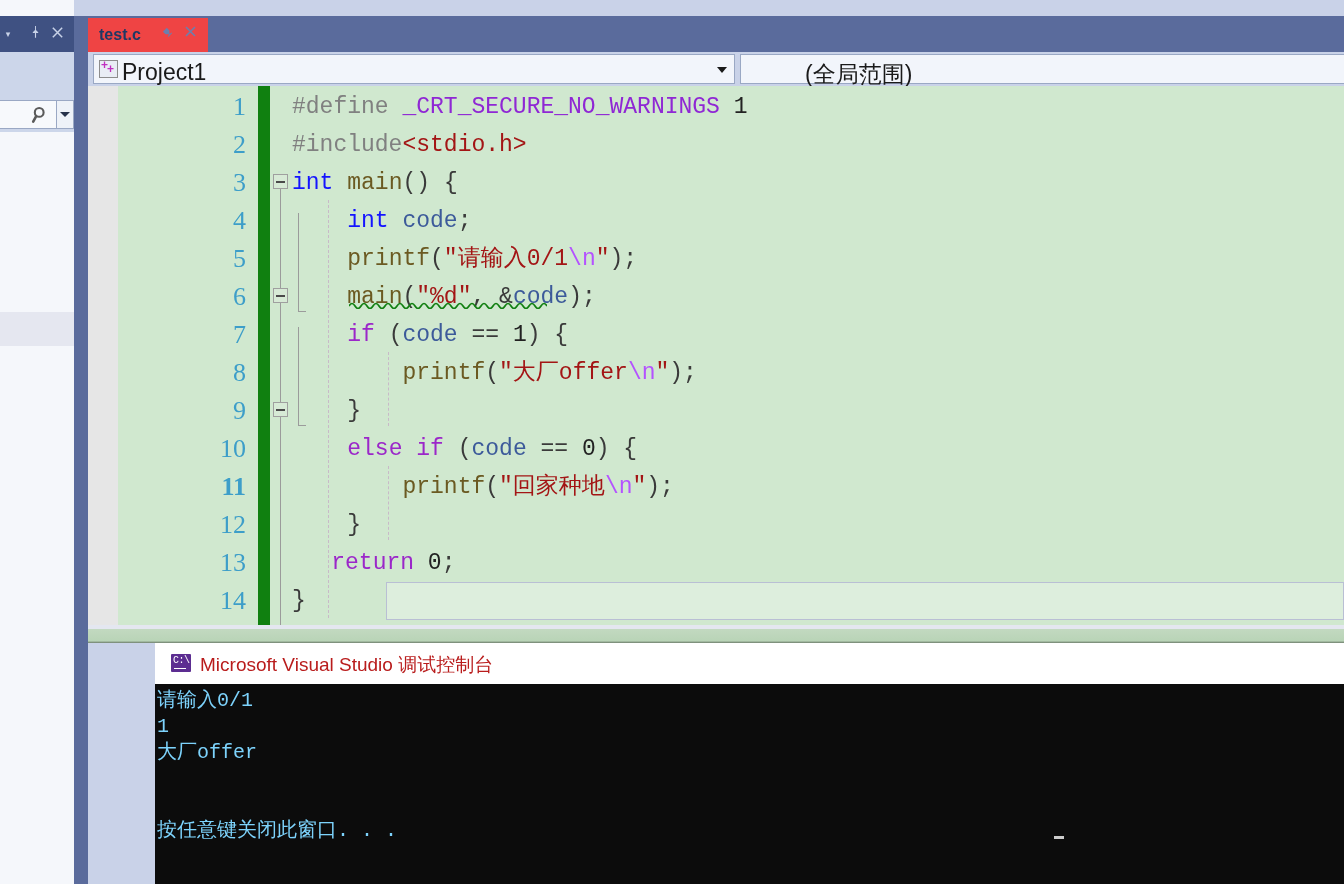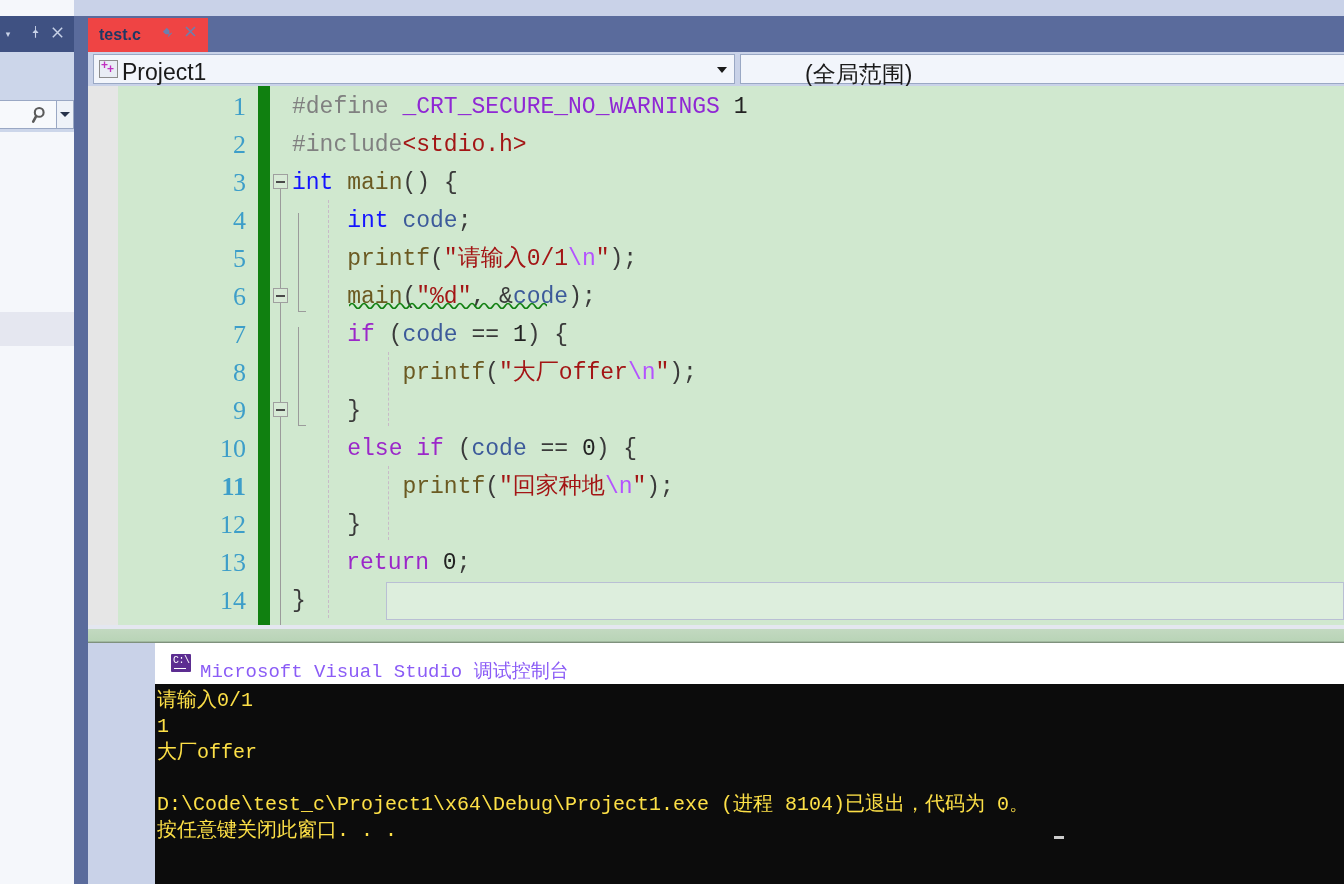--- a/index.html
+++ b/index.html
@@ -376,39 +376,39 @@
     letter-spacing: -0.5px;
   }
   .con-icon i {
     position: absolute;
     left: 3px; bottom: 3px;
     width: 12px; height: 1.5px;
     background: #ffffff;
   }
   .con-title-text {
     position: absolute;
-    left: 45px; top: 15px;
+    left: 45px; top: 9px;
     font-size: 19px;
-    color: #8b5cf6;
-    font-family: Liberation Mono, monospace;
+    color: #b91c1c;
+    font-family: Liberation Sans, sans-serif;
     white-space: nowrap;
   }
   .console-body {
     position: absolute;
     left: 0; top: 41px;
     width: 1189px; height: 200px;
     background: #0c0c0c;
   }
   .con-line {
     position: absolute;
     left: 2px;
     height: 26px;
     line-height: 26px;
     white-space: pre;
-    color: #fde047;
+    color: #7dd3fc;
     font-family: "Liberation Mono", monospace;
     font-size: 20px;
   }
   .con-caret {
     position: absolute;
     width: 10px; height: 3px;
     background: #cccccc;
   }
 </style>
 </head>
@@ -553,21 +553,21 @@
       <div class="codeline" style="left:22px; top:268px;">        <span class="t-fn">printf</span><span class="t-punc">(</span><span class="t-str">"大厂offer</span><span class="t-esc">\n</span><span class="t-str">"</span><span class="t-punc">);</span></div>
 
       <div class="codeline" style="left:22px; top:306px;">    <span class="t-punc">}</span></div>
 
       <div class="codeline" style="left:22px; top:344px;">    <span class="t-ctl">else if</span> <span class="t-punc">(</span><span class="t-id">code</span> <span class="t-punc">==</span> <span class="t-num">0</span><span class="t-punc">)</span> <span class="t-punc">{</span></div>
 
       <div class="codeline" style="left:22px; top:382px;">        <span class="t-fn">printf</span><span class="t-punc">(</span><span class="t-str">"回家种地</span><span class="t-esc">\n</span><span class="t-str">"</span><span class="t-punc">);</span></div>
 
       <div class="codeline" style="left:22px; top:420px;">    <span class="t-punc">}</span></div>
 
-      <div class="codeline" style="left:21px; top:458px;">    <span class="t-ctl">return</span> <span class="t-num">0</span><span class="t-punc">;</span></div>
+      <div class="codeline" style="left:6px; top:458px;">    <span class="t-ctl">return</span> <span class="t-num">0</span><span class="t-punc">;</span></div>
 
       <div class="codeline" style="left:22px; top:496px;"><span class="t-punc">}</span></div>
     </div>
   </div>
 
   <div class="ed-hscroll"></div>
 
   <div class="console">
 
     <div class="console-title">
@@ -576,19 +576,18 @@
           <i></i>
       </div>
       <div class="con-title-text">Microsoft Visual Studio 调试控制台</div>
     </div>
 
     <div class="console-body">
       <div class="con-line" style="top:4px;">请输入0/1</div>
       <div class="con-line" style="top:30px;">1</div>
       <div class="con-line" style="top:56px;">大厂offer</div>
       <div class="con-line" style="top:82px;"></div>
-      <div class="con-line" style="top:108px;">D:\Code\test_c\Project1\x64\Debug\Project1.exe (进程 8104)已退出，代码为 0。</div>
       <div class="con-line" style="top:134px;">按任意键关闭此窗口. . .</div>
       <div class="con-caret" style="left:899px; top:152px;"></div>
     </div>
   </div>
 
 </div>
 
 </body></html>

